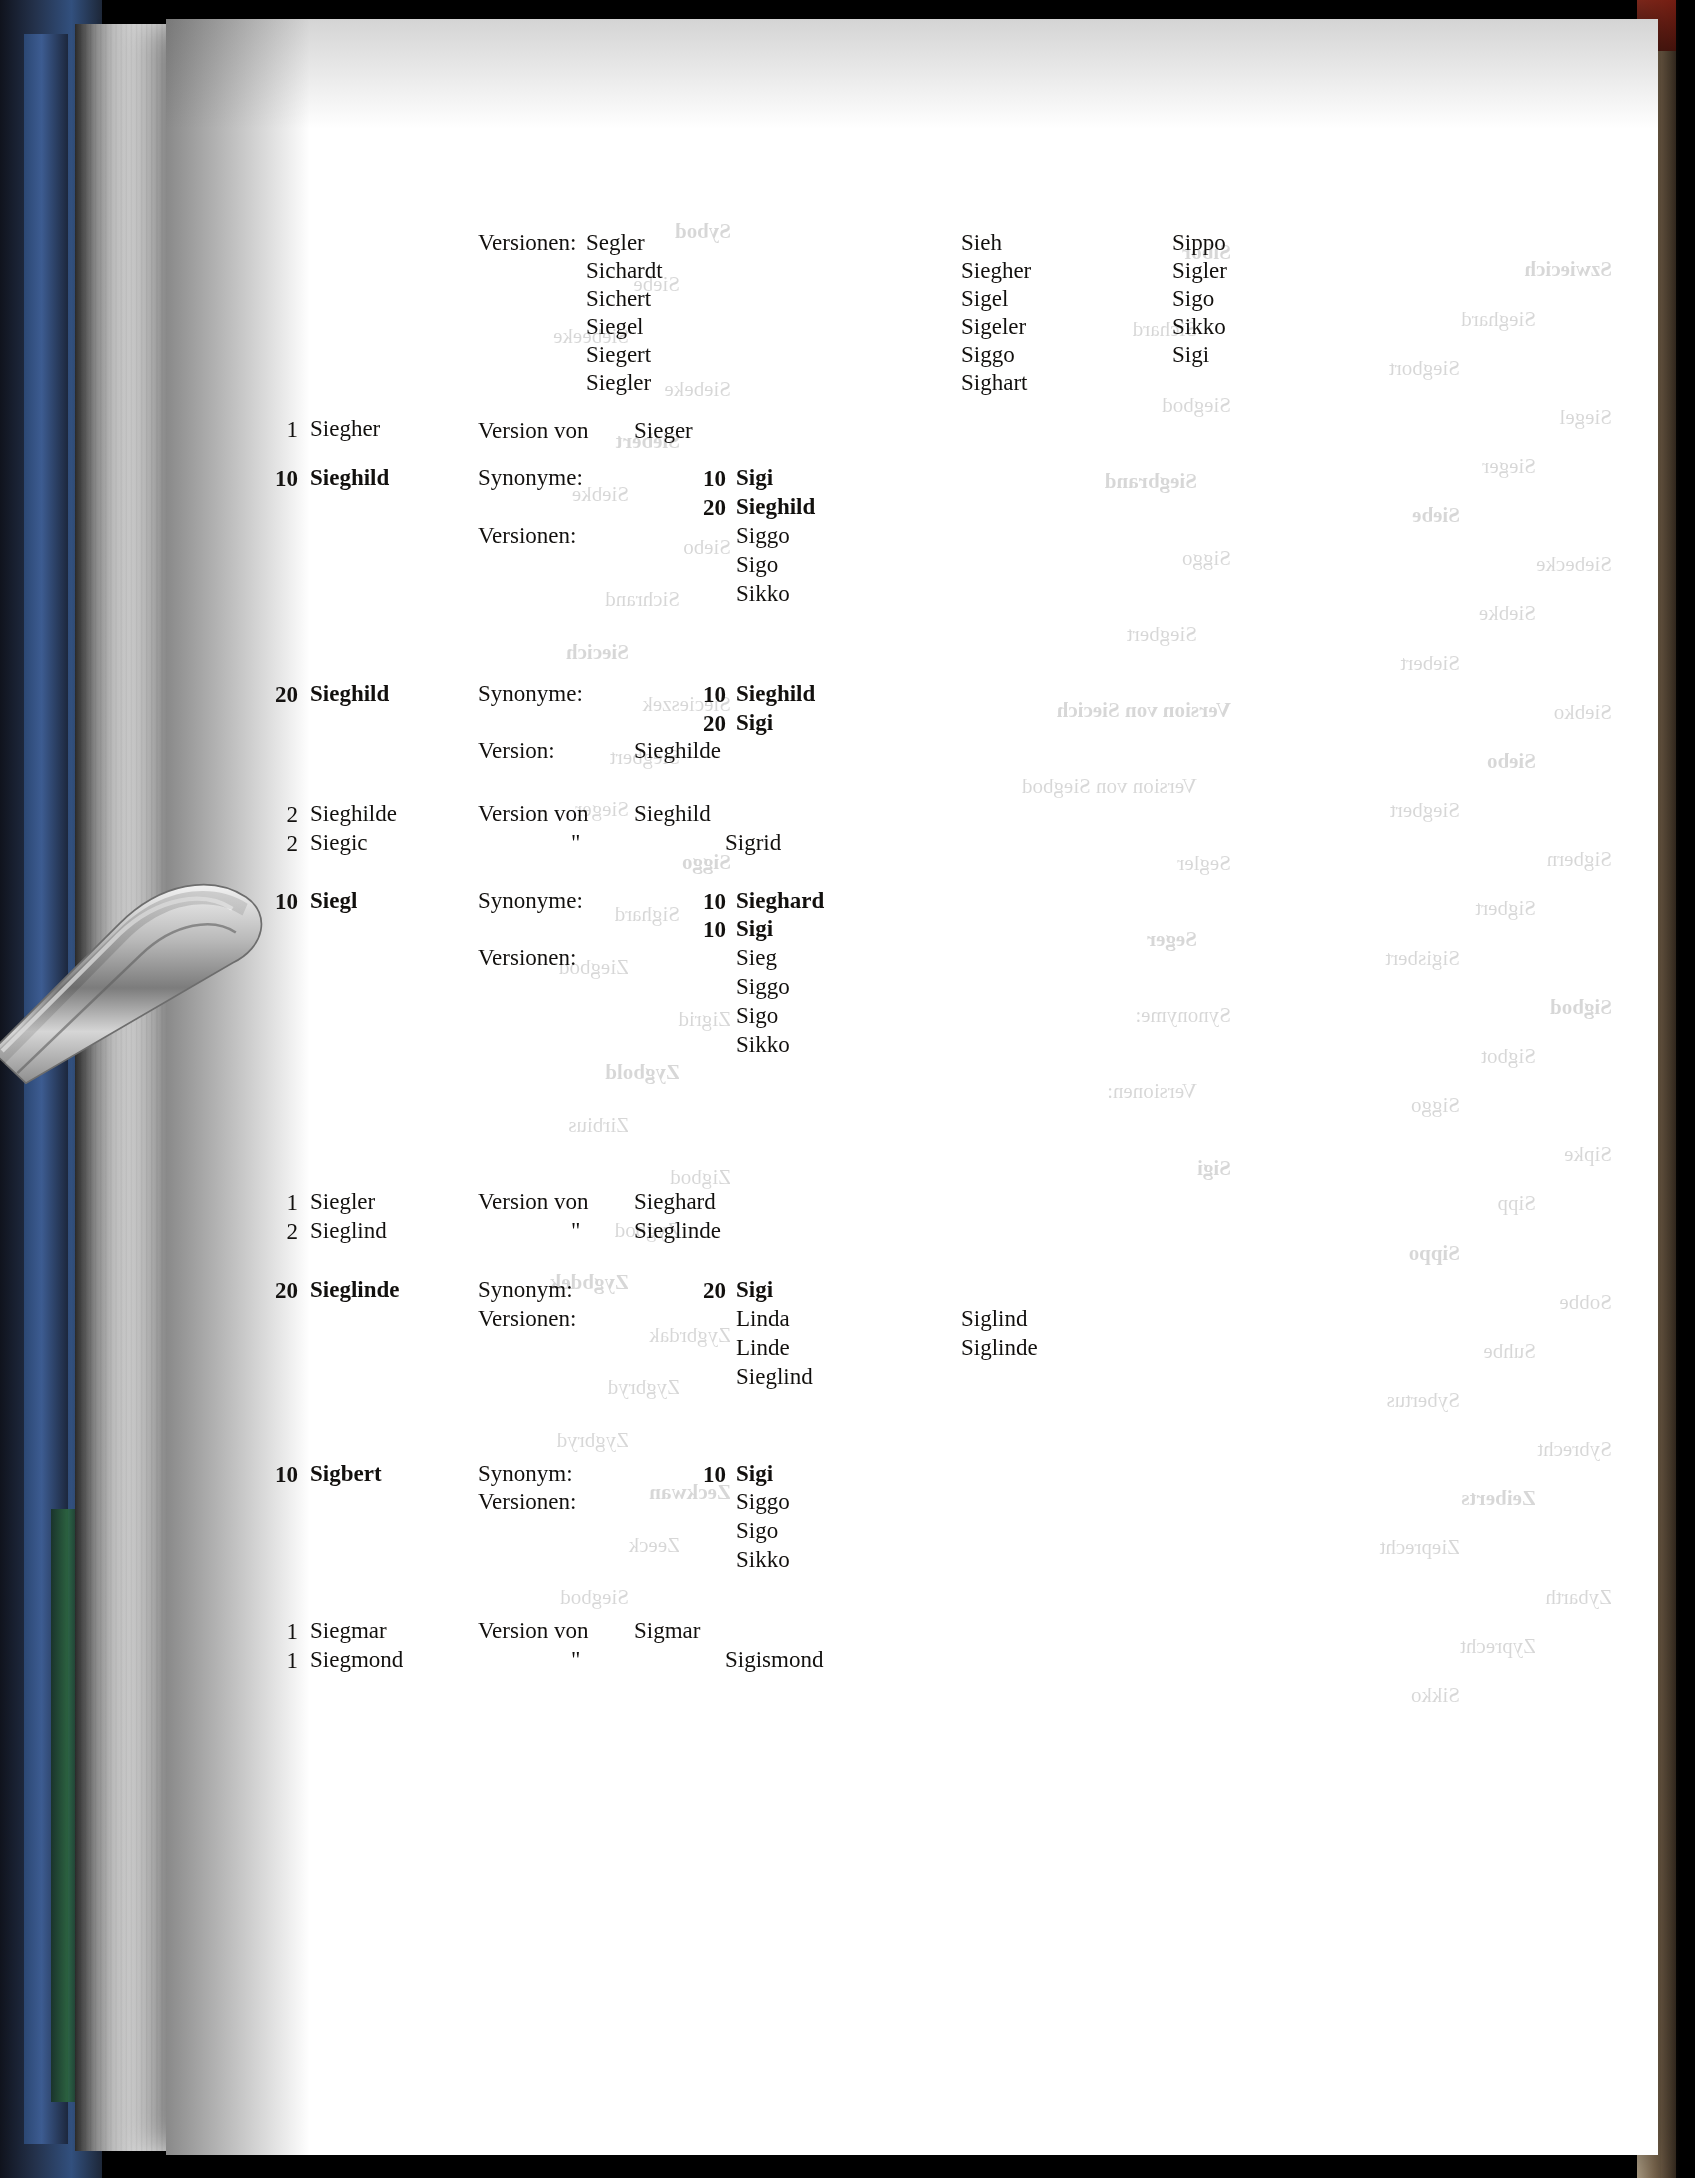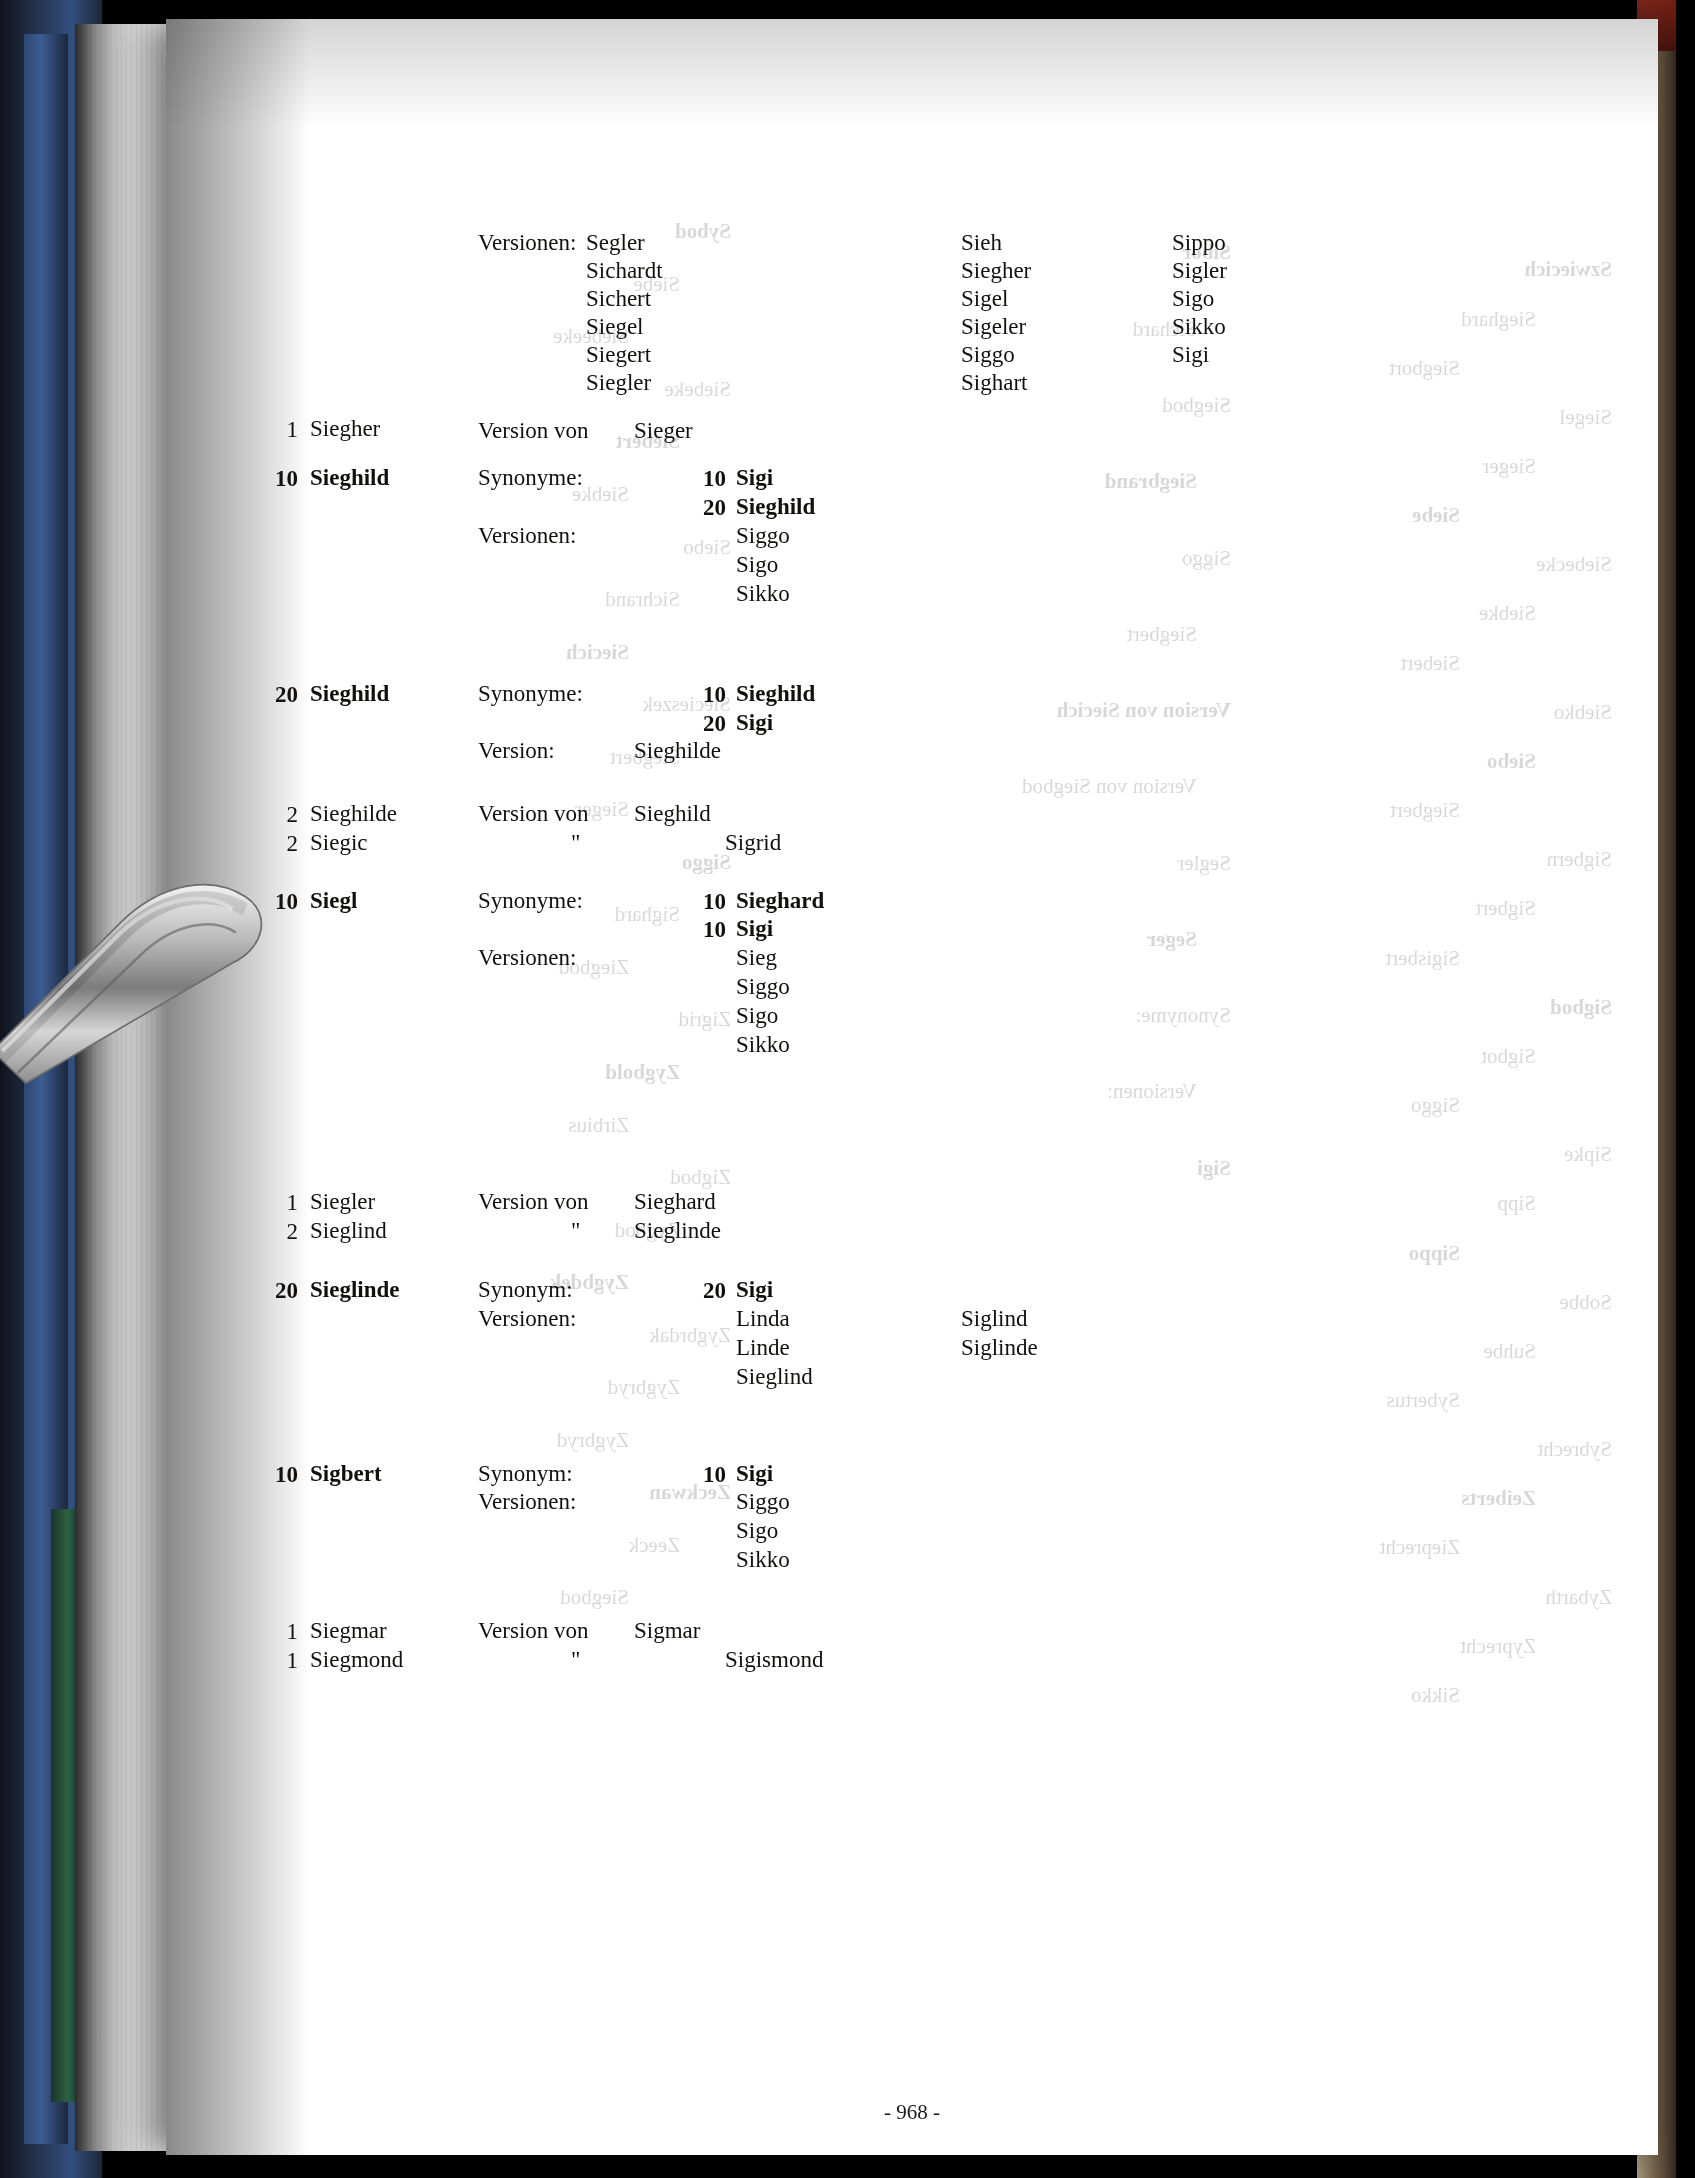--- a/index.html
+++ b/index.html
@@ -379,21 +379,20 @@
       <div class="num" style="left:81px; top:1600px;">1</div>
       <div class="line" style="left:144px; top:1600px;">Siegmar</div>
       <div class="line" style="left:312px; top:1600px;">Version von</div>
       <div class="line" style="left:468px; top:1600px;">Sigmar</div>
 
       <div class="num" style="left:81px; top:1629px;">1</div>
       <div class="line" style="left:144px; top:1629px;">Siegmond</div>
       <div class="line" style="left:405px; top:1629px;">"</div>
       <div class="line" style="left:559px; top:1629px;">Sigismond</div>
 
-      <div class="folio">- 968 -</div>
     </div>
   </div>
 
   <div class="page-inner-shadow"></div>
   <div class="page-top-shadow"></div>
 
   <div class="opener">
     <svg width="364" height="288" viewBox="0 0 430 340">
       <defs>
         <linearGradient id="steel" x1="0" y1="0" x2="0" y2="1">

